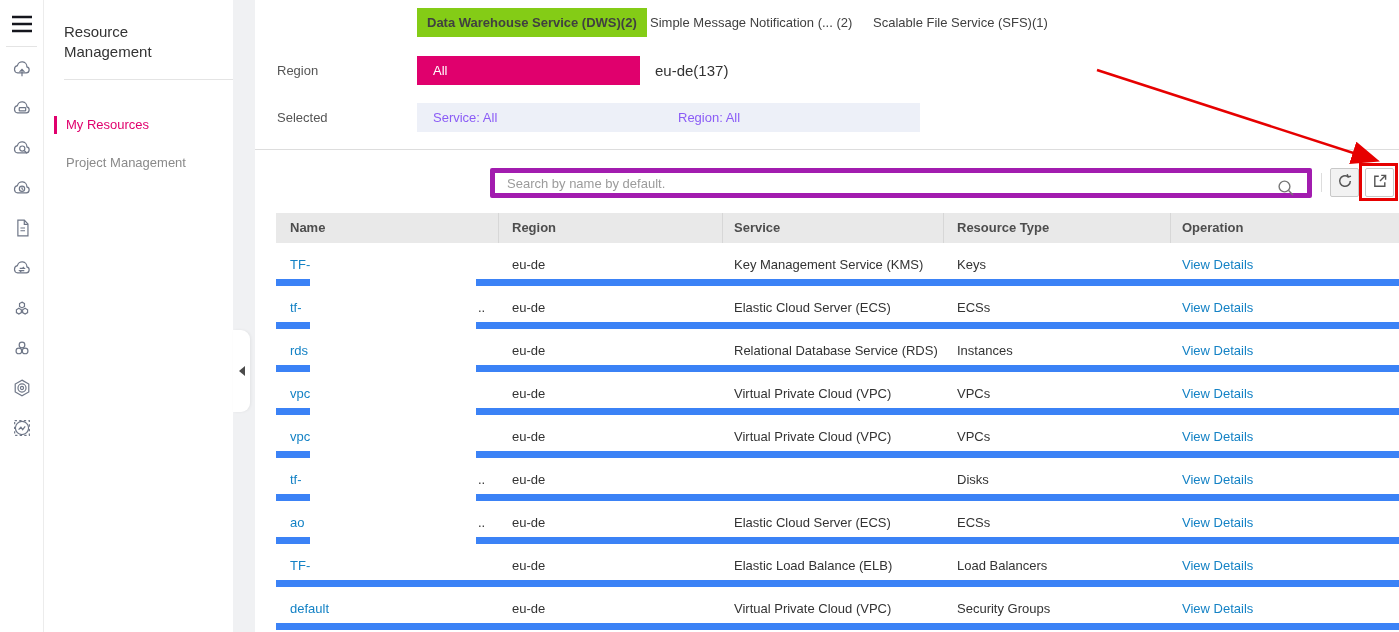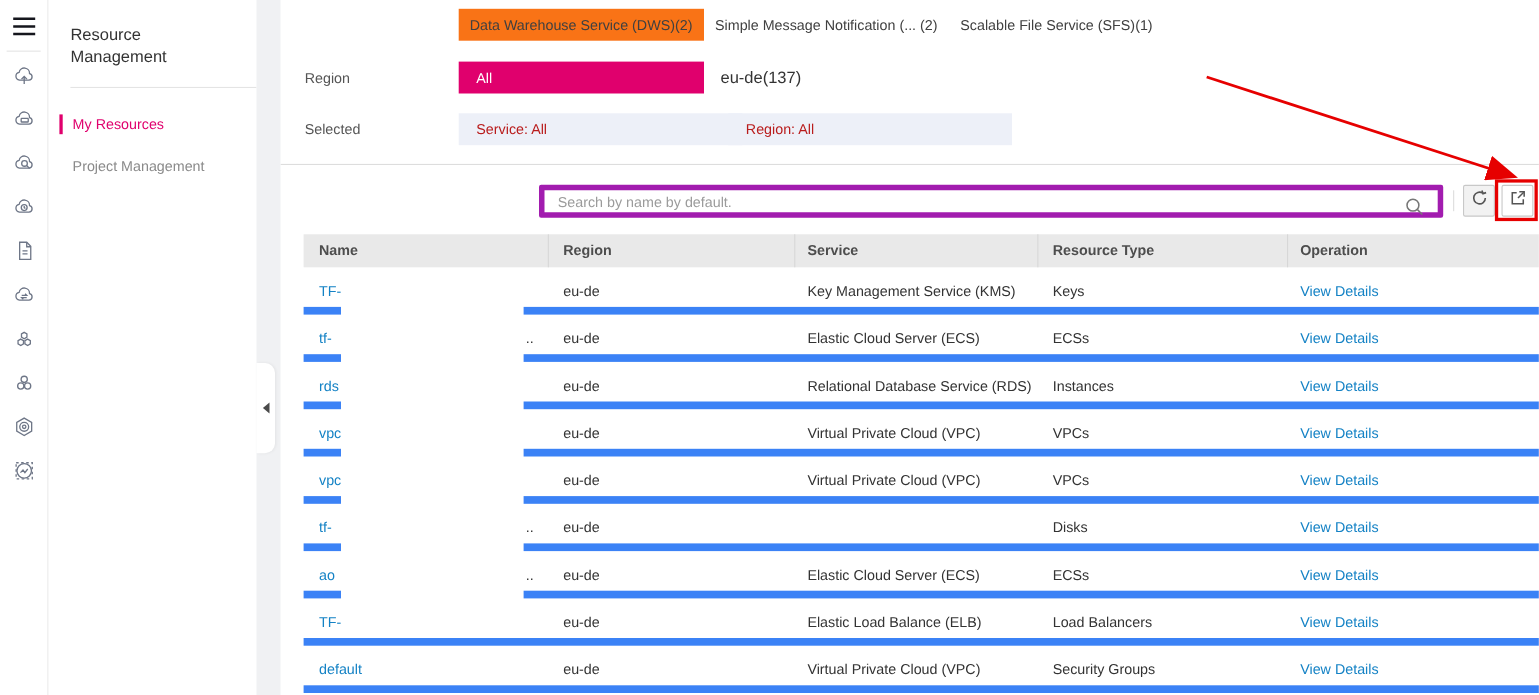--- a/index.html
+++ b/index.html
@@ -13,36 +13,36 @@
   .hamburger { position:absolute; left:11px; top:14px; width:22px; height:20px; cursor:pointer; }
   .rail-divider { position:absolute; left:6px; top:46px; width:31px; height:1px; background:#e4e4e4; }
   .rail-icons { position:absolute; top:48px; left:0; width:44px; }
   .rail-item { width:44px; height:40px; display:flex; align-items:center; justify-content:center; cursor:pointer; }
   .rail-item svg { display:block; }
   
   .sub-sidebar { position:absolute; left:44px; top:0; width:189px; height:632px; background:#fff; z-index:9; }
   .sub-title { margin:22px 0 0 20px; width:125px; font-size:15px; line-height:20px; color:#333; }
   .sub-divider { margin:17px 0 0 20px; width:169px; height:1px; background:#e4e4e4; }
   .menu-item { margin:0 0 0 10px; font-size:13px; line-height:18px; color:#8a8a8a; cursor:pointer; padding-left:12px; }
-  .menu-item.first { margin-top:24px; }
+  .menu-item.first { margin-top:36px; }
   .menu-item + .menu-item { margin-top:20px; }
   .menu-item.active { color:#e0006d; border-left:3px solid #e0006d; padding-left:9px; }
   
   .collapse-strip { position:absolute; left:233px; top:0; width:22px; height:632px; background:#f0f1f3; z-index:8; }
   .collapse-handle { position:absolute; left:233px; top:330px; width:17px; height:82px; background:#fff; border-radius:0 9px 9px 0; box-shadow:1px 0 3px rgba(0,0,0,.06); z-index:9; cursor:pointer; display:flex; align-items:center; justify-content:center; }
   .collapse-tri { width:0; height:0; border-top:5px solid transparent; border-bottom:5px solid transparent; border-right:6px solid #4a4a4a; }
   
   .content { position:absolute; left:255px; top:0; width:1144px; height:632px; background:#fff; }
   .tab { position:absolute; top:8px; height:29px; line-height:29px; padding:0 10px; font-size:13px; color:#404040; white-space:nowrap; cursor:pointer; }
-  .tab.hl { background:#f97316; }
+  .tab.hl { background:#84cc16;font-weight:bold; }
   .tab2 { left:385px; } .tab3 { left:608px; }
   .filter-label { position:absolute; left:22px; font-size:13px; color:#555; }
   .region-btn { position:absolute; left:162px; top:56px; width:223px; height:29px; line-height:29px; padding-left:16px; background:#e0006d; color:#fff; font-size:13px; cursor:pointer; }
   .region-opt { position:absolute; left:400px; top:56px; height:29px; line-height:29px; font-size:15px; color:#333; cursor:pointer; }
-  .chip { position:absolute; top:103px; width:258px; height:29px; line-height:29px; padding-left:16px; background:#edf0f8; font-size:13px; color:#b91c1c; }
+  .chip { position:absolute; top:103px; width:258px; height:29px; line-height:29px; padding-left:16px; background:#edf0f8; font-size:13px; color:#8b5cf6; }
   .chip1 { left:162px; } .chip2 { left:407px; }
   .panel-divider { position:absolute; left:0; top:149px; width:1144px; height:1px; background:#ddd; }
   
   .search-box { position:absolute; left:235px; top:168px; width:822px; height:30px; border:5px solid #a21caf; border-radius:2px; background:#fff; }
   .search-box input { position:absolute; left:0; top:0; width:100%; height:100%; border:0; outline:none; padding:0 40px 0 12px; font-size:13px; color:#333; font-family:inherit; background:transparent; }
   .search-box input::placeholder { color:#9b9b9b; }
   .search-glyph { position:absolute; right:12px; top:6px; cursor:pointer; }
   .tool-sep { position:absolute; left:1066px; top:173px; width:1px; height:19px; background:#ddd; }
   .tool-btn { position:absolute; top:168px; width:29px; height:29px; border:1px solid #c8c8c8; border-radius:2px; display:flex; align-items:center; justify-content:center; cursor:pointer; }
   .refresh-btn { left:1075px; background:#f2f2f2; }

